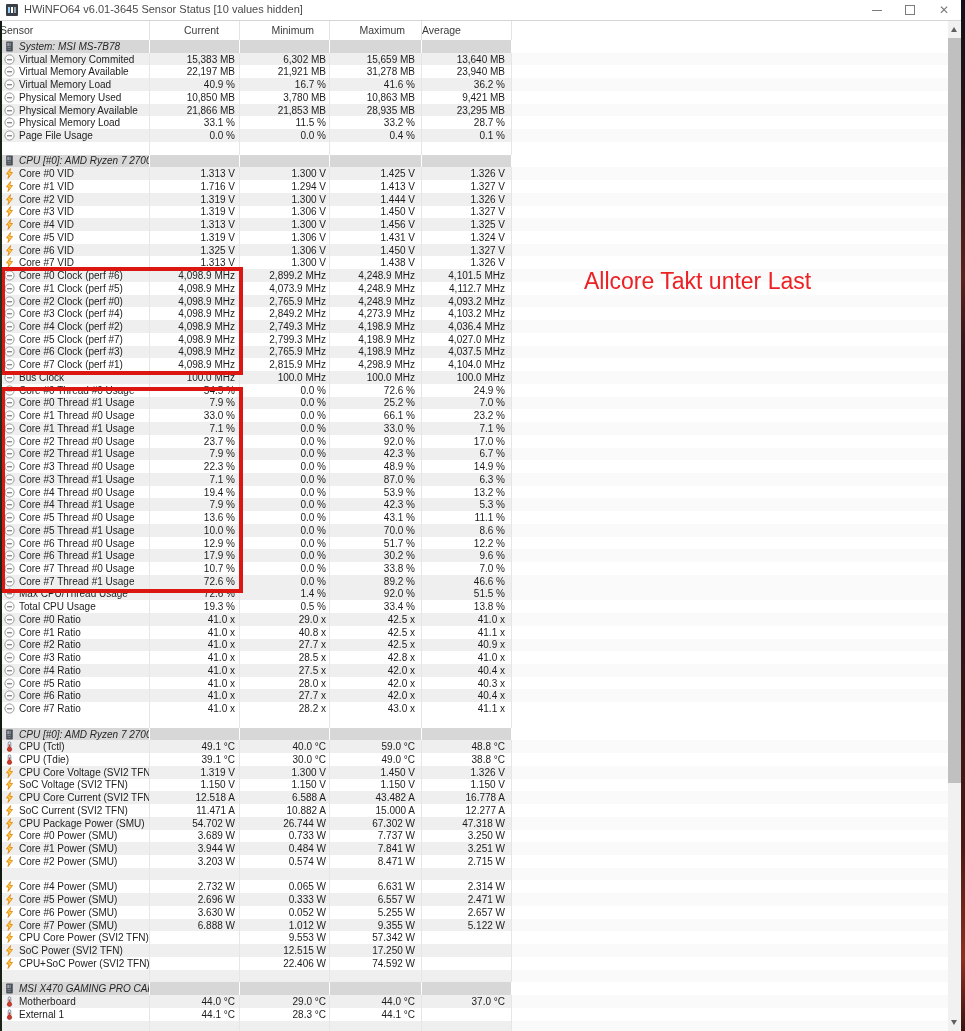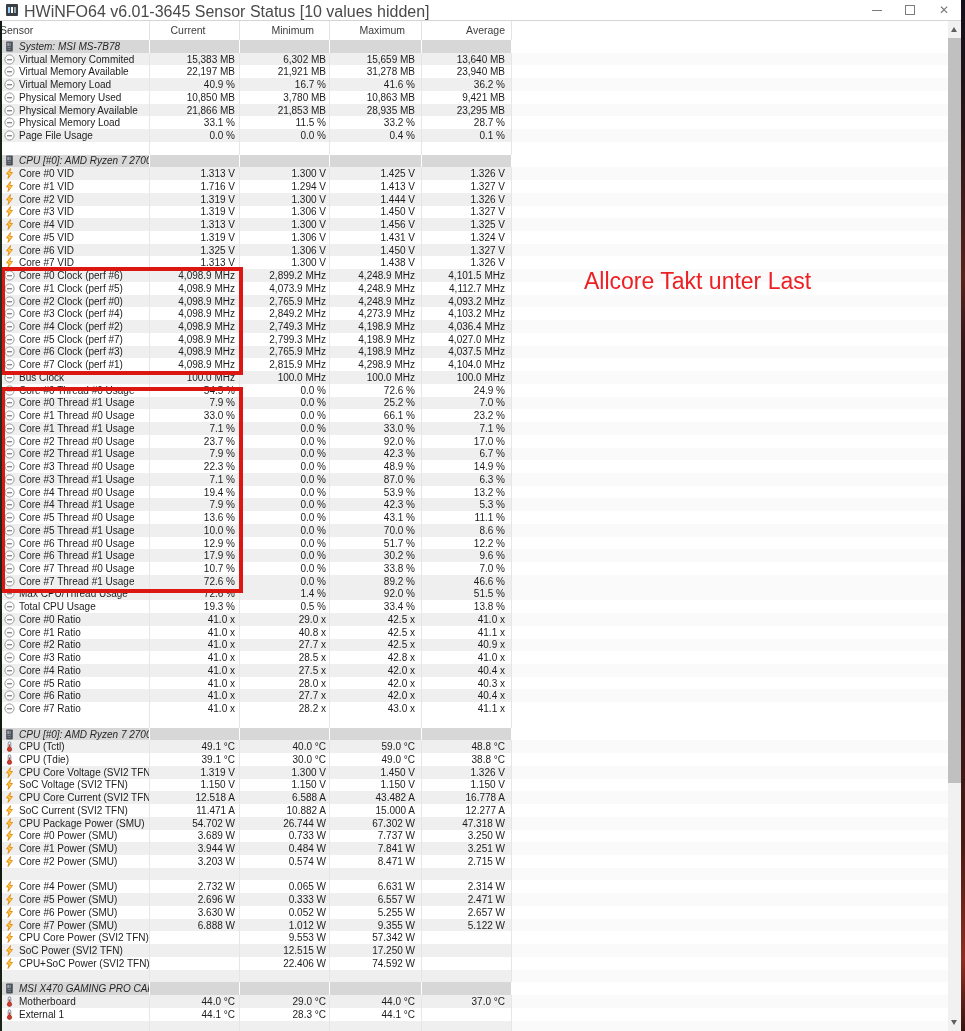--- a/index.html
+++ b/index.html
@@ -6,35 +6,35 @@
   #app{position:relative;width:965px;height:1031px;background:#ffffff;overflow:hidden;
        font-family:"Liberation Sans","DejaVu Sans",sans-serif;-webkit-font-smoothing:antialiased;}
   
   .titlebar{position:absolute;left:0;top:0;width:965px;height:20px;background:#ffffff;
             border-bottom:1px solid #d5d5d5;z-index:6;}
   .app-icon{position:absolute;left:6px;top:4px;width:12px;height:12px;background:#3a3f46;border-radius:1px;}
   .app-icon i{position:absolute;top:3px;width:2px;background:#cfd6dd;}
   .app-icon i:nth-child(1){left:2px;height:6px;background:#8fd0ff;}
   .app-icon i:nth-child(2){left:5px;height:6px;background:#ffffff;}
   .app-icon i:nth-child(3){left:8px;height:6px;background:#9aa4ad;}
-  .title-text{position:absolute;left:24px;top:3px;font-size:16px;color:#4a4a4a;white-space:nowrap;}
+  .title-text{position:absolute;left:24px;top:3px;font-size:11px;color:#4a4a4a;white-space:nowrap;}
   .winbtn{position:absolute;top:0;width:30px;height:20px;color:#7b7b7b;text-align:center;cursor:default;}
   .btn-min{left:862px;} .btn-max{left:895px;} .btn-close{left:929px;}
   .btn-min b{position:absolute;left:10px;top:10px;width:10px;height:1px;background:#7b7b7b;}
   .btn-max b{position:absolute;left:10px;top:5px;width:8px;height:8px;border:1px solid #7b7b7b;background:transparent;}
   .btn-close span{font-size:12px;line-height:20px;font-weight:400;}
   
   .hdr{position:absolute;left:0;top:21px;width:948px;height:19px;background:#ffffff;z-index:2;
        display:flex;font-size:10.5px;color:#3c3c3c;align-items:center;}
   .hdr .hc{box-sizing:border-box;border-right:1px solid #e3e3e3;height:19px;line-height:19px;}
   .hdr .c0{width:150px;text-align:left;}
-  .hdr .c1{width:90px;text-align:center;padding-right:13px;}
+  .hdr .c1{width:90px;text-align:right;padding-right:20px;}
   .hdr .c2{width:90px;text-align:right;padding-right:15px;}
   .hdr .c3{width:92px;text-align:right;padding-right:16px;}
-  .hdr .c4{width:90px;text-align:right;padding-right:6px;}
+  .hdr .c4{width:90px;text-align:left;padding-right:6px;}
   .hdr .cf{flex:1;border-right:none;}
   
   #rows{position:absolute;left:0;top:40px;width:948px;z-index:1;}
   .row{display:flex;height:12.74px;font-size:10px;color:#1c1c1c;overflow:hidden;}
   .cell{box-sizing:border-box;border-right:1px solid #e6e6e6;height:100%;display:flex;align-items:center;}
   .lc{width:150px;}
   .vc{justify-content:flex-end;white-space:nowrap;}
   .v1{width:90px;padding-right:4px;} .v2{width:90px;padding-right:3px;}
   .v3{width:92px;padding-right:6px;} .v4{width:90px;padding-right:6px;}
   .fc{flex:1;border-right:none;}

